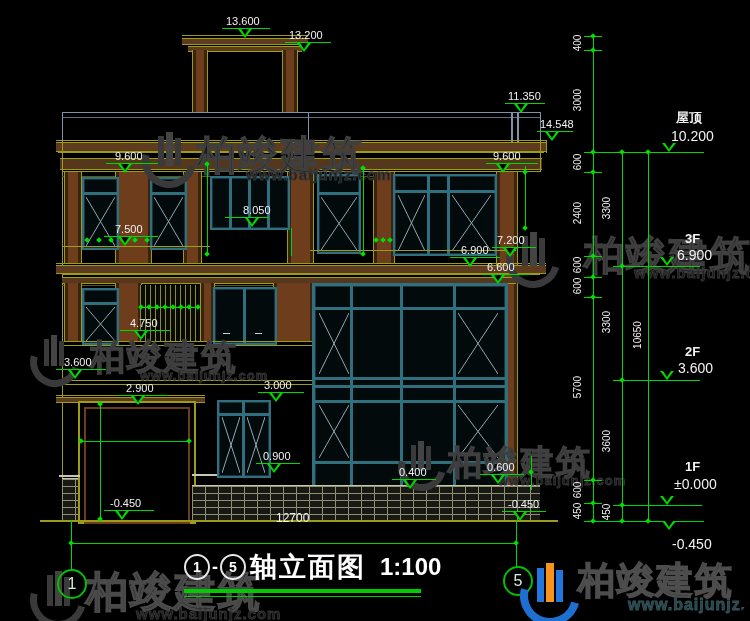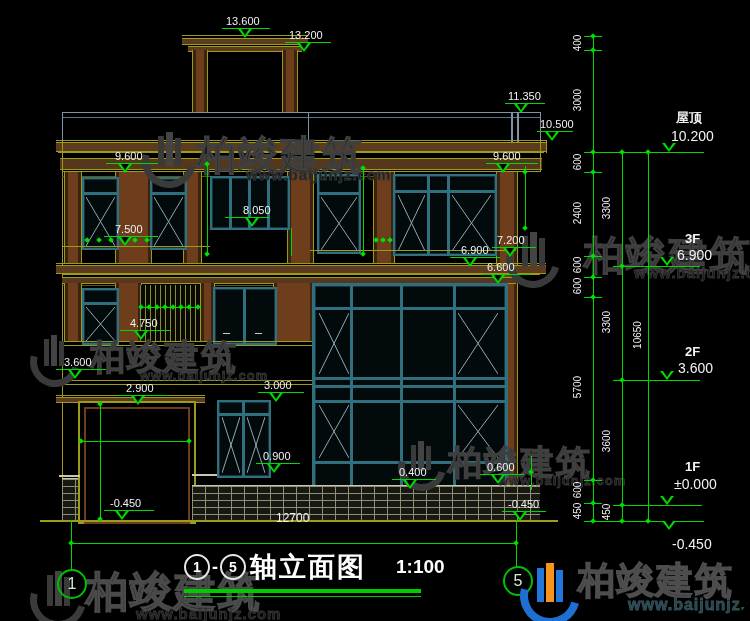--- a/index.html
+++ b/index.html
@@ -55,21 +55,21 @@
   .wm-logo .cres{position:absolute;border-radius:50%;border:7px solid transparent;
                  border-left-color:#3a3a3a;border-bottom-color:#3a3a3a;transform:rotate(-30deg);}
   .wm-logo .bar{position:absolute;}
   
   .axc{position:absolute;width:26px;height:26px;border:2px solid #00c000;border-radius:50%;color:#d6ead6;
        font-size:16px;display:flex;align-items:center;justify-content:center;z-index:3;}
   .title{position:absolute;display:flex;align-items:center;color:#fff;z-index:3;}
   .tc{width:22px;height:22px;border:2px solid #e8e8e8;border-radius:50%;color:#fff;font-size:14px;
       display:inline-flex;align-items:center;justify-content:center;font-weight:bold;flex:none;}
   .tname{font-size:27px;font-weight:bold;letter-spacing:2px;margin-left:4px;font-family:"DejaVu Sans",sans-serif;}
-  .tscale{font-size:19px;font-weight:bold;margin-left:30px;}
+  .tscale{font-size:24px;font-weight:bold;margin-left:14px;}
   .tdash{font-size:18px;font-weight:bold;margin:0 2px;}
 </style>
 </head>
 <body>
 
 <div id="stage">
 
   <div class="oline" style="left:182px;top:35px;width:126px;"></div>
   <div class="band" style="left:182px;top:38px;width:126px;height:5px;"></div>
   <div class="band" style="left:188px;top:46px;width:114px;height:4px;"></div>
@@ -297,21 +297,21 @@
     <span class="em-t">13.200</span>
     <div class="em-l" style="left:-4px;width:46px;"></div>
       <div class="em-tri" style="left:8px;"></div>
   </div>
   <div class="em" style="left:508px;top:90px;">
     <span class="em-t">11.350</span>
     <div class="em-l" style="left:-3px;width:40px;"></div>
       <div class="em-tri" style="left:6px;"></div>
   </div>
   <div class="em" style="left:540px;top:118px;">
-    <span class="em-t">10.500</span>
+    <span class="em-t">14.548</span>
     <div class="em-l" style="left:-3px;width:36px;"></div>
       <div class="em-tri" style="left:5px;"></div>
   </div>
   <div class="em" style="left:115px;top:150px;">
     <span class="em-t">9.600</span>
     <div class="em-l" style="left:-9px;width:52px;"></div>
       <div class="em-tri" style="left:3px;"></div>
   </div>
   <div class="em" style="left:493px;top:150px;">
     <span class="em-t">9.600</span>

